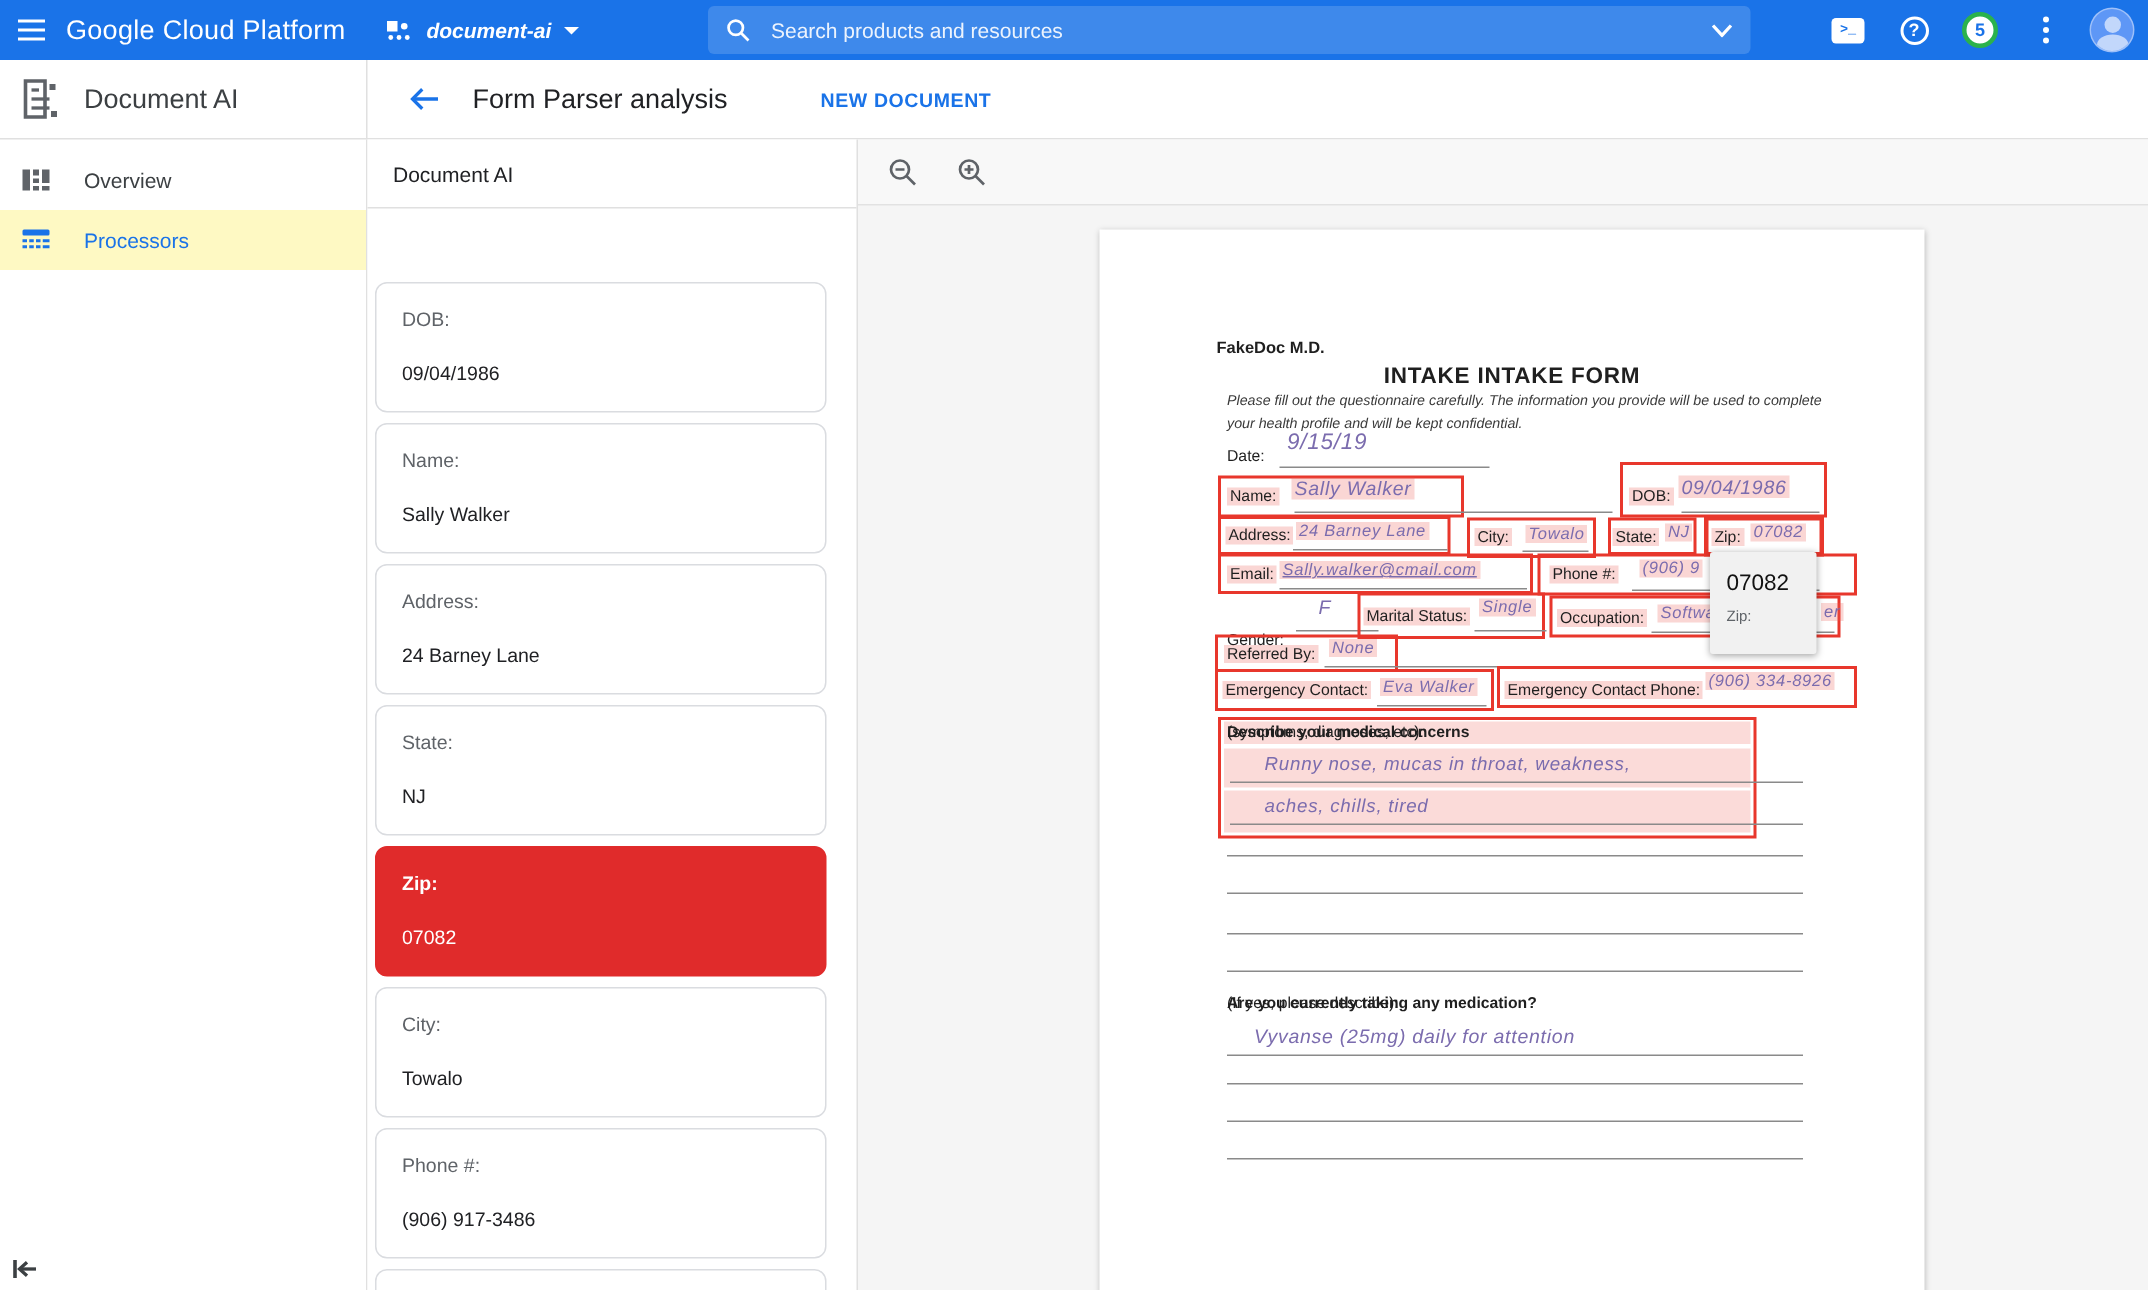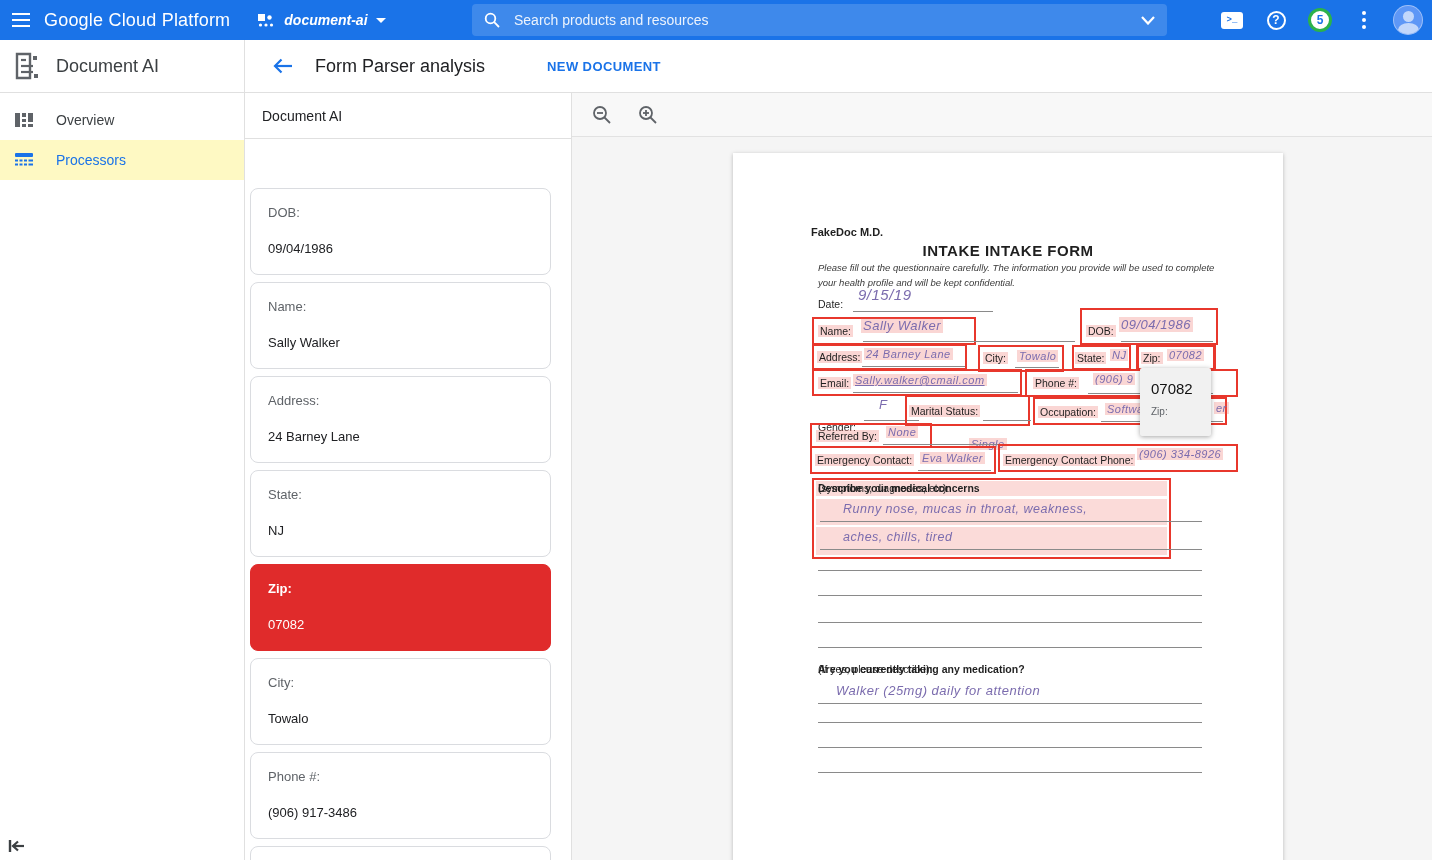--- a/index.html
+++ b/index.html
@@ -299,21 +299,21 @@
       <div class="fbox" style="left:292px; top:216px; width:213px; height:28px;"></div>
       <div class="ptext hl" style="left:300px; top:224px;">Phone #:</div>
       <div class="hw hw-s hl" style="left:360px; top:220px;">(906) 9</div>
       <div class="fline" style="left:355px; top:240px; width:125px;"></div>
 
       <div class="ptext" style="left:85px; top:252px;margin-top:16px;">Gender:</div>
       <div class="hw" style="left:146px; top:244px;">F</div>
       <div class="fline" style="left:131px; top:267px; width:55px;"></div>
       <div class="fbox" style="left:172px; top:242px; width:125px; height:31px;"></div>
       <div class="ptext hl" style="left:176px; top:252px;">Marital Status:</div>
-      <div class="hw hw-s hl" style="left:236px; top:246px;margin-top:39px;">Single</div>
+      <div class="hw hw-s hl" style="left:253px; top:246px;">Single</div>
       <div class="fline" style="left:250px; top:267px; width:48px;"></div>
       <div class="fbox" style="left:300px; top:244px; width:194px; height:28px;"></div>
       <div class="ptext hl" style="left:305px; top:253px;">Occupation:</div>
       <div class="hw hw-s hl" style="left:372px; top:250px;">Softwa</div>
       <div class="hw hw-s hl" style="left:481px; top:249px;">er</div>
       <div class="fline" style="left:368px; top:268px; width:122px;"></div>
 
       <div class="fbox" style="left:77px; top:270px; width:122px; height:25px;"></div>
       <div class="ptext hl" style="left:83px; top:277px;">Referred By:</div>
       <div class="hw hw-s hl" style="left:153px; top:273px;">None</div>
@@ -336,21 +336,21 @@
       <div class="fline" style="left:87px; top:368px; width:382px;"></div>
       <div class="hw" style="left:110px; top:377px; font-size:12.5px;">aches, chills, tired</div>
       <div class="fline" style="left:87px; top:396px; width:382px;"></div>
 
       <div class="fline" style="left:85px; top:417px; width:384px;"></div>
       <div class="fline" style="left:85px; top:442px; width:384px;"></div>
       <div class="fline" style="left:85px; top:469px; width:384px;"></div>
       <div class="fline" style="left:85px; top:494px; width:384px;"></div>
 
       <div class="ptext" style="left:85px; top:510px;"><b>Are you currently taking any medication?</b><span style="position:static"> (If yes, please describe):</span></div>
-      <div class="hw" style="left:103px; top:530px;">Walker (25mg) daily for attention</div>
+      <div class="hw" style="left:103px; top:530px;">Vyvanse (25mg) daily for attention</div>
       <div class="fline" style="left:85px; top:550px; width:384px;"></div>
       <div class="fline" style="left:85px; top:569px; width:384px;"></div>
       <div class="fline" style="left:85px; top:594px; width:384px;"></div>
       <div class="fline" style="left:85px; top:619px; width:384px;"></div>
 
       <div class="tooltip">
         <div class="tval">07082</div>
         <div class="tlab">Zip:</div>
       </div>
     </div>

